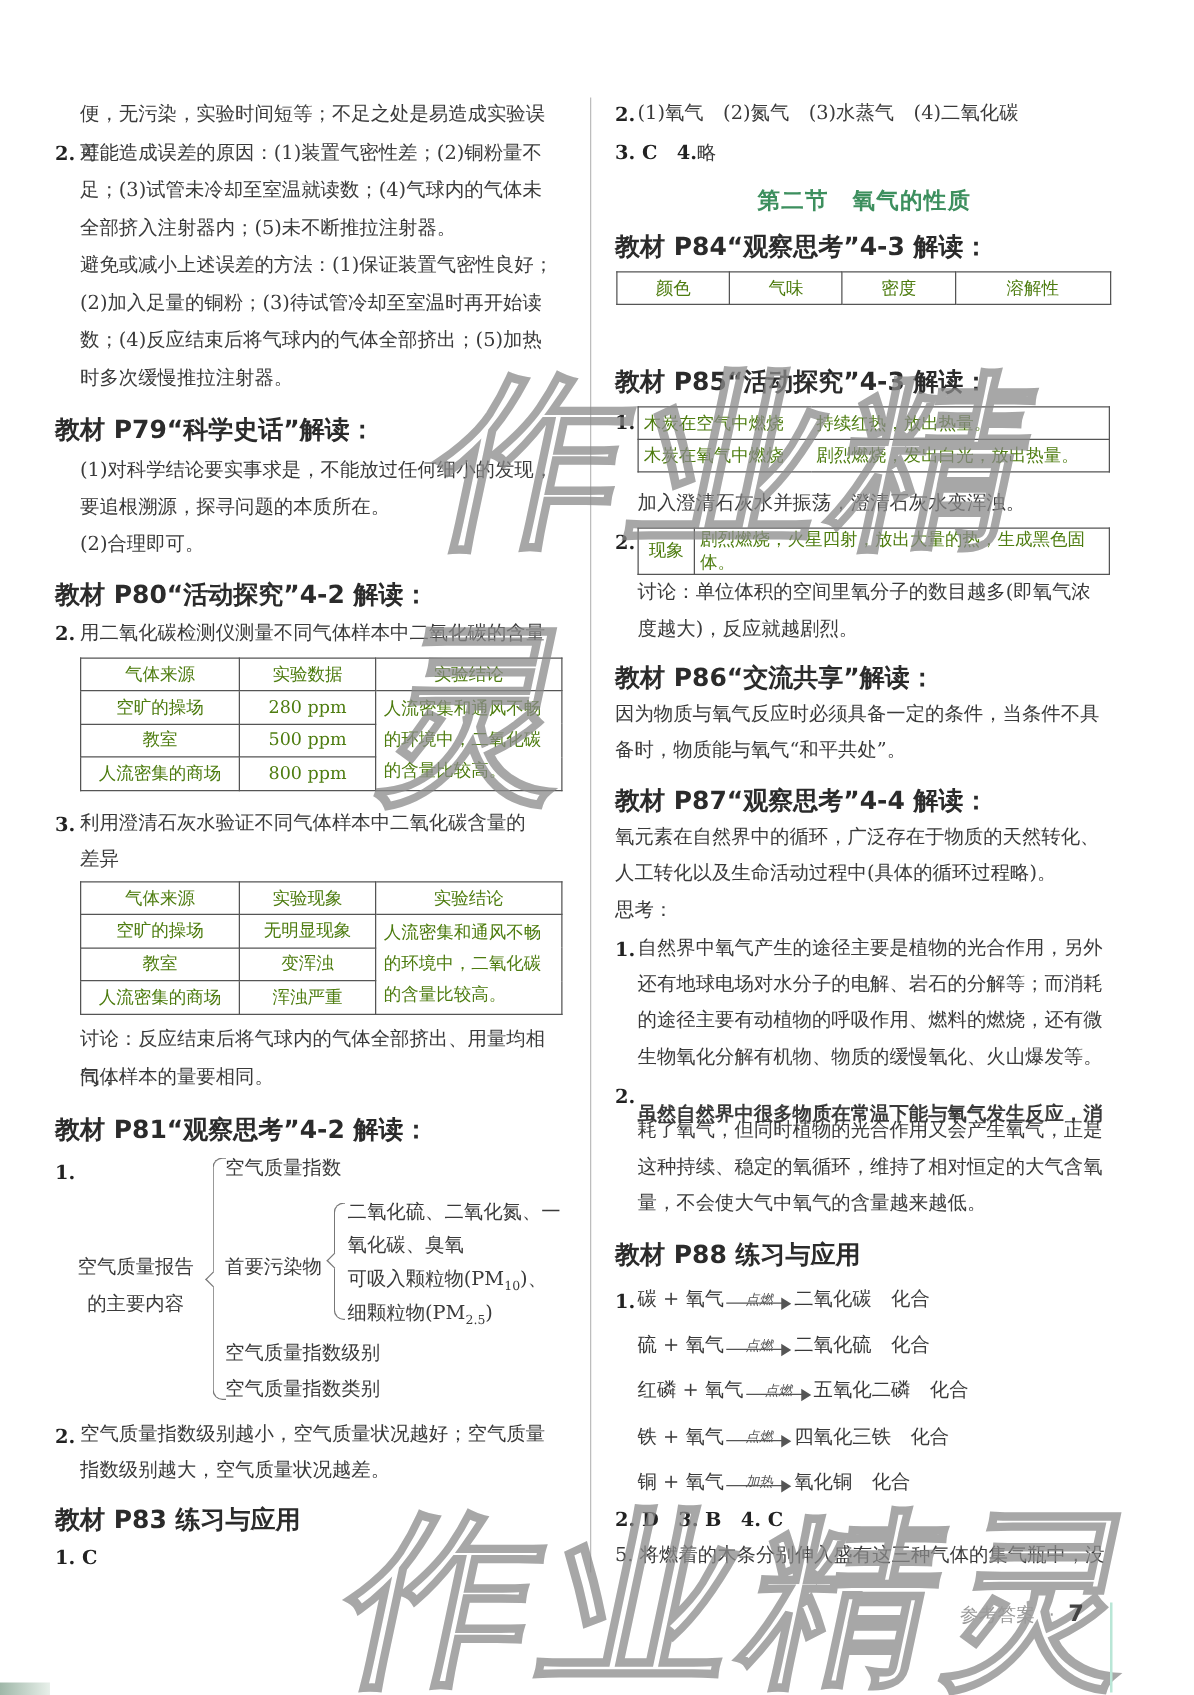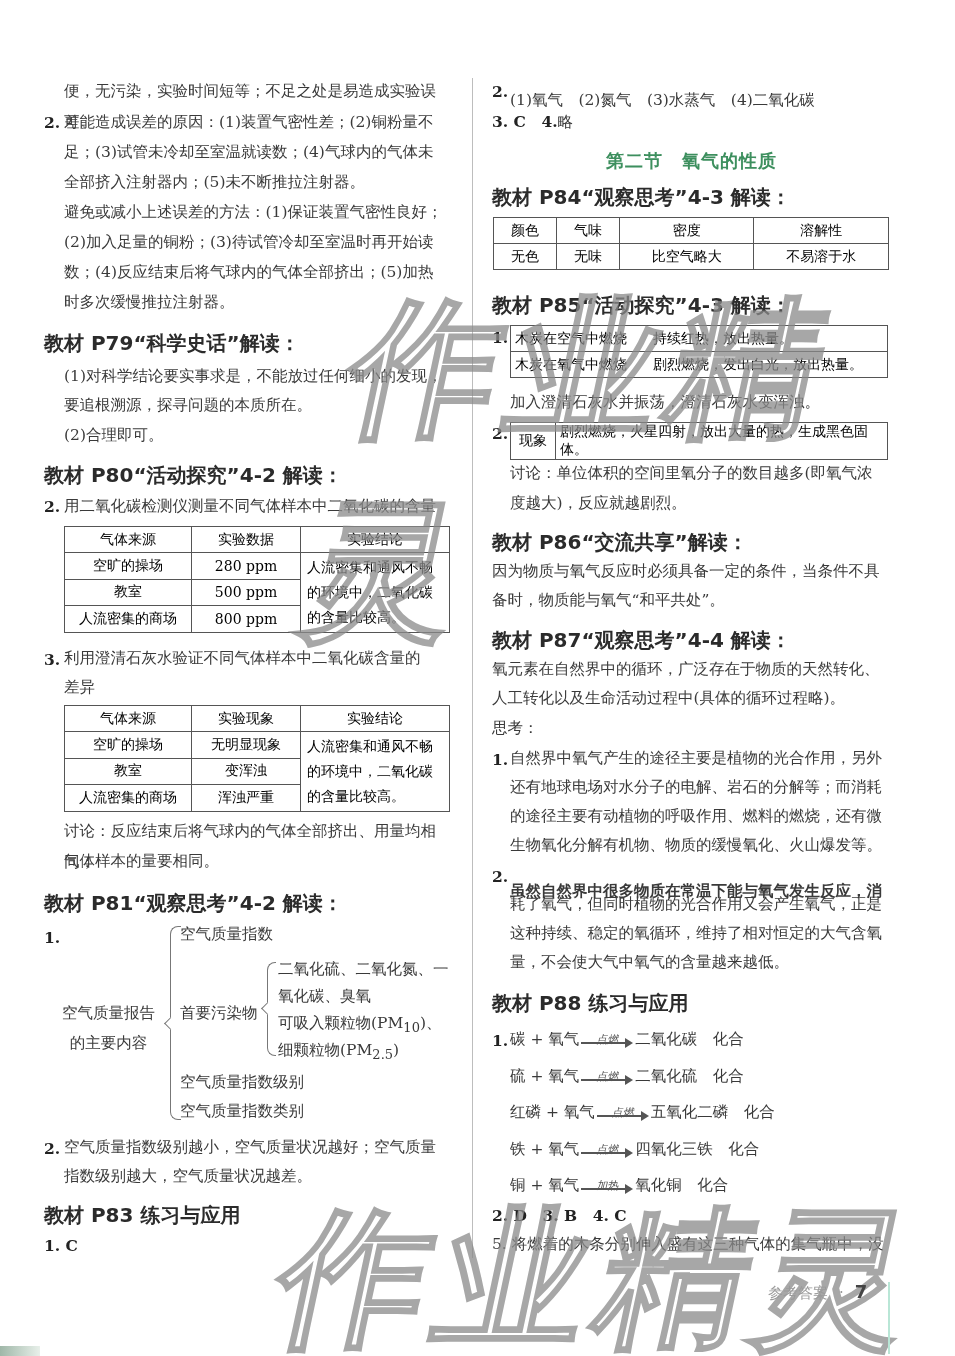--- a/index.html
+++ b/index.html
@@ -10,35 +10,35 @@
   }
   .col { position: absolute; top: 0; }
   .col-left { left: 44px; width: 410px; }
   .col-right { left: 492px; width: 400px; }
   .divider { position: absolute; left: 472px; top: 78px; width: 1px; height: 1180px; background: #bdbdbd; }
   .abs { position: absolute; white-space: nowrap; }
   .p { position: absolute; line-height: 31px; }
   .h { font-family: "DejaVu Sans", "Liberation Sans", sans-serif; font-weight: bold; color: #2b2b2b; font-size: 20px; }
   .num { font-weight: bold; color: #222; }
   .sec-title { font-family: "DejaVu Sans", "Liberation Sans", sans-serif; font-weight: bold; color: #3d8f5e; font-size: 18px; letter-spacing: 1px; }
-  table.t { border-collapse: collapse; position: absolute; font-size: 14px; color: #000000; }
+  table.t { border-collapse: collapse; position: absolute; font-size: 14px; color: #4d7c0f; }
   table.t td { border: 1.5px solid #555; text-align: center; padding: 0 4px; height: 25px; }
   table.t td.conc { text-align: left; line-height: 25px; padding: 2px 6px; }
   .brace { position: absolute; border: 1.5px solid #777; border-right: none; border-radius: 8px 0 0 8px; }
   .brace-tip { position: absolute; width: 8px; height: 8px; border-right: 1.5px solid #777; border-bottom: 1.5px solid #777; transform: rotate(135deg); background: #fff; }
   .arrow { display: inline-block; position: relative; width: 52px; height: 20px; vertical-align: middle; margin: 0 2px; font-style: italic; }
   .arrow .lbl { position: absolute; top: -6px; left: 0; width: 52px; text-align: center; font-size: 11px; color: #555; }
   .arrow .line { position: absolute; top: 12px; left: 0; width: 46px; height: 1.5px; background: #555; }
   .arrow .head { position: absolute; top: 8px; left: 44px; width: 0; height: 0; border-left: 8px solid #555; border-top: 5px solid transparent; border-bottom: 5px solid transparent; }
   .watermark { position: absolute; font-family: "DejaVu Sans", sans-serif; font-size: 150px; color: transparent; -webkit-text-stroke: 2px #8a8a8a; font-weight: bold; letter-spacing: 10px; opacity: 0.75; transform: skewX(-12deg); pointer-events: none; }
   .footer-label { font-family: "DejaVu Sans", "Liberation Sans", sans-serif; color: #9a9a9a; font-size: 15px; }
   .footer-page { font-family: "DejaVu Sans", "Liberation Sans", sans-serif; font-weight: bold; color: #444; font-size: 18px; }
   .footer-bar { position: absolute; left: 888px; top: 1282px; width: 2px; height: 72px; background: #b9e6d6; }
   .corner { position: absolute; left: 0; top: 1346px; width: 40px; height: 10px; background: linear-gradient(90deg, #9fb7a8, #e8f0ea); }
-  sub { font-size: 13px; }
+  sub { font-size: 10px; }
 </style>
 </head>
 <body>
 
 <div class="divider"></div>
 
 <div class="col col-left">
 
   <div class="p" style="top:76px;left:20px;">便，无污染，实验时间短等；不足之处是易造成实验误差。</div>
 
@@ -140,41 +140,35 @@
   <span class="abs num" style="top:1139px;left:0;">2.</span>
   <div class="p" style="top:1132px;left:20px;">空气质量指数级别越小，空气质量状况越好；空气质量</div>
   <div class="p" style="top:1161px;left:20px;">指数级别越大，空气质量状况越差。</div>
 
   <div class="p h" style="top:1200px;left:0;">教材 P83 练习与应用</div>
   <div class="p num" style="top:1230px;left:0;">1. C</div>
 </div>
 
 <div class="col col-right">
   <span class="abs num" style="top:82px;left:0;">2.</span>
-  <div class="p" style="top:85px;left:18px;">(1)氧气　(2)氮气　(3)水蒸气　(4)二氧化碳</div>
+  <div class="p" style="top:75px;left:18px;">(1)氧气　(2)氮气　(3)水蒸气　(4)二氧化碳</div>
   <div class="p" style="top:106px;left:0;">
     <span class="num">3. C　4.</span><span>略</span>
   </div>
 
   <div class="p sec-title" style="top:145px;left:114px;">第二节　氧气的性质</div>
 
   <div class="p h" style="top:182px;left:0;">教材 P84“观察思考”4-3 解读：</div>
   <table class="t" style="top:217px;left:1px;width:396px;">
     <tbody>
         <tr>
       <td>颜色</td>
       <td>气味</td>
       <td>密度</td>
       <td>溶解性</td>
-    </tr>
-    <tr>
-      <td>无色</td>
-      <td>无味</td>
-      <td>比空气略大</td>
-      <td>不易溶于水</td>
     </tr>
   </tbody>
     </table>
 
   <div class="p h" style="top:290px;left:0;">教材 P85“活动探究”4-3 解读：</div>
   <span class="abs num" style="top:328px;left:0;">1.</span>
   <table class="t" style="top:325px;left:18px;width:378px;">
     <tbody>
         <tr>
       <td style="text-align:left;border-right:none;width:130px;">木炭在空气中燃烧</td>

